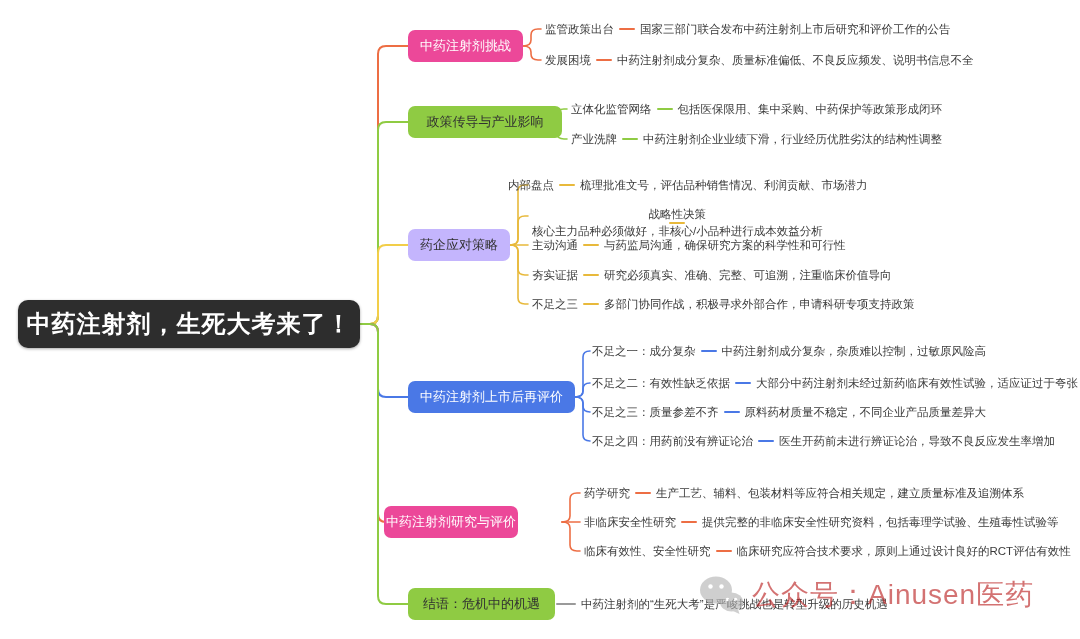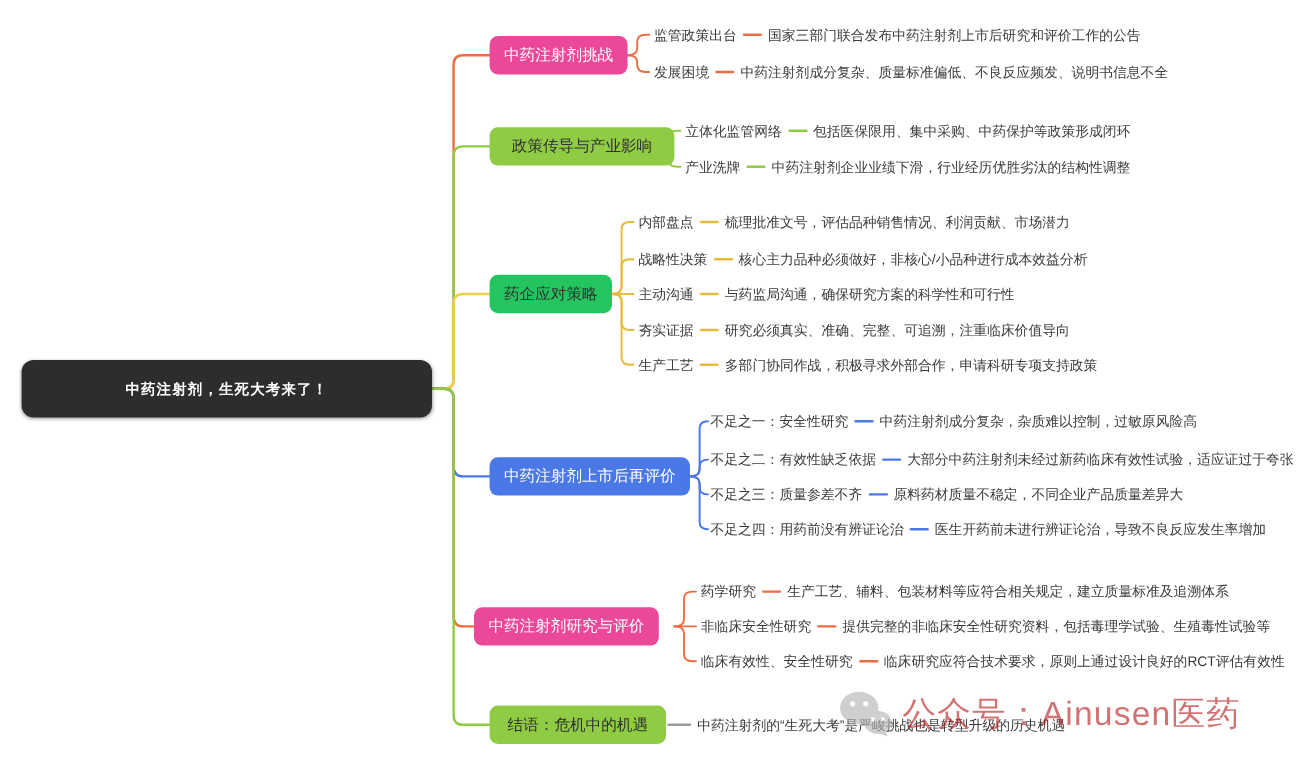--- a/index.html
+++ b/index.html
@@ -9,26 +9,26 @@
     font-family:"Liberation Sans","DejaVu Sans",sans-serif;
   }
   #connectors{position:absolute;left:0;top:0;width:1080px;height:639px;}
   .node{
     position:absolute;height:32px;line-height:32px;text-align:center;
     border-radius:7px;font-size:13px;white-space:nowrap;box-sizing:border-box;
   }
   .root{
     position:absolute;left:18px;top:300px;width:342px;height:48px;line-height:48px;
     background:#2d2d2d;color:#ffffff;border-radius:10px;text-align:center;
-    font-size:12px;font-weight:bold;letter-spacing:1px;white-space:nowrap;
+    font-size:24px;font-weight:bold;letter-spacing:1px;white-space:nowrap;
     box-shadow:0 1px 3px rgba(0,0,0,0.35);
   }
   .orange{background:#ec4899;color:#ffffff;}
   .green{background:#8FCB43;color:#313131;}
-  .yellow{background:#22c55e;color:#313131;}
+  .yellow{background:#c4b5fd;color:#313131;}
   .blue{background:#4A78E6;color:#ffffff;}
   .row{
     position:absolute;height:18px;display:flex;align-items:center;
     white-space:nowrap;font-size:11.5px;color:#3a3a3a;
   }
   .row .lbl{flex:0 0 auto;}
   .dash{
     flex:0 0 auto;width:16px;height:2px;border-radius:1px;margin:0 5px;
   }
   .d-orange{background:#ED6E44;}
@@ -77,21 +77,21 @@
   <path stroke="#ED6E44" stroke-width="1.6" d="M562,522 L580,522"></path>
   <path stroke="#ED6E44" stroke-width="1.6" d="M562,522 Q570,522 570,528 L570,545 Q570,551 577,551 L580,551"></path>
 </svg>
 
 <div class="root">中药注射剂，生死大考来了！</div>
 
 <div class="node orange" style="left:408px;top:30px;width:115px;">中药注射剂挑战</div>
 <div class="node green" style="left:408px;top:106px;width:154px;">政策传导与产业影响</div>
 <div class="node yellow" style="left:408px;top:229px;width:102px;">药企应对策略</div>
 <div class="node blue" style="left:408px;top:381px;width:167px;">中药注射剂上市后再评价</div>
-<div class="node orange" style="left:395px;top:506px;width:154px;">中药注射剂研究与评价</div>
+<div class="node orange" style="left:384px;top:506px;width:134px;">中药注射剂研究与评价</div>
 <div class="node green" style="left:408px;top:588px;width:147px;">结语：危机中的机遇</div>
 
 <div class="row" style="left:545px;top:20px;">
   <span class="lbl">监管政策出台</span>
   <span class="dash d-orange"></span>
   <span class="desc">国家三部门联合发布中药注射剂上市后研究和评价工作的公告</span>
 </div>
 <div class="row" style="left:545px;top:51px;">
   <span class="lbl">发展困境</span>
   <span class="dash d-orange"></span>
@@ -102,48 +102,48 @@
   <span class="lbl">立体化监管网络</span>
   <span class="dash d-green"></span>
   <span class="desc">包括医保限用、集中采购、中药保护等政策形成闭环</span>
 </div>
 <div class="row" style="left:571px;top:130px;">
   <span class="lbl">产业洗牌</span>
   <span class="dash d-green"></span>
   <span class="desc">中药注射剂企业业绩下滑，行业经历优胜劣汰的结构性调整</span>
 </div>
 
-<div class="row" style="left:532px;top:176px;">
+<div class="row" style="left:508px;top:176px;">
   <span class="lbl">内部盘点</span>
   <span class="dash d-yellow"></span>
   <span class="desc">梳理批准文号，评估品种销售情况、利润贡献、市场潜力</span>
 </div>
-<div class="row" style="left:532px;top:207px;">
+<div class="row" style="left:532px;top:207px;flex-direction:column;">
   <span class="lbl">战略性决策</span>
   <span class="dash d-yellow"></span>
   <span class="desc">核心主力品种必须做好，非核心/小品种进行成本效益分析</span>
 </div>
 <div class="row" style="left:532px;top:236px;">
   <span class="lbl">主动沟通</span>
   <span class="dash d-yellow"></span>
   <span class="desc">与药监局沟通，确保研究方案的科学性和可行性</span>
 </div>
 <div class="row" style="left:532px;top:266px;">
   <span class="lbl">夯实证据</span>
   <span class="dash d-yellow"></span>
   <span class="desc">研究必须真实、准确、完整、可追溯，注重临床价值导向</span>
 </div>
 <div class="row" style="left:532px;top:295px;">
-  <span class="lbl">生产工艺</span>
+  <span class="lbl">不足之三</span>
   <span class="dash d-yellow"></span>
   <span class="desc">多部门协同作战，积极寻求外部合作，申请科研专项支持政策</span>
 </div>
 
 <div class="row" style="left:592px;top:342px;">
-  <span class="lbl">不足之一：安全性研究</span>
+  <span class="lbl">不足之一：成分复杂</span>
   <span class="dash d-blue"></span>
   <span class="desc">中药注射剂成分复杂，杂质难以控制，过敏原风险高</span>
 </div>
 <div class="row" style="left:592px;top:374px;">
   <span class="lbl">不足之二：有效性缺乏依据</span>
   <span class="dash d-blue"></span>
   <span class="desc">大部分中药注射剂未经过新药临床有效性试验，适应证过于夸张</span>
 </div>
 <div class="row" style="left:592px;top:403px;">
   <span class="lbl">不足之三：质量参差不齐</span>

